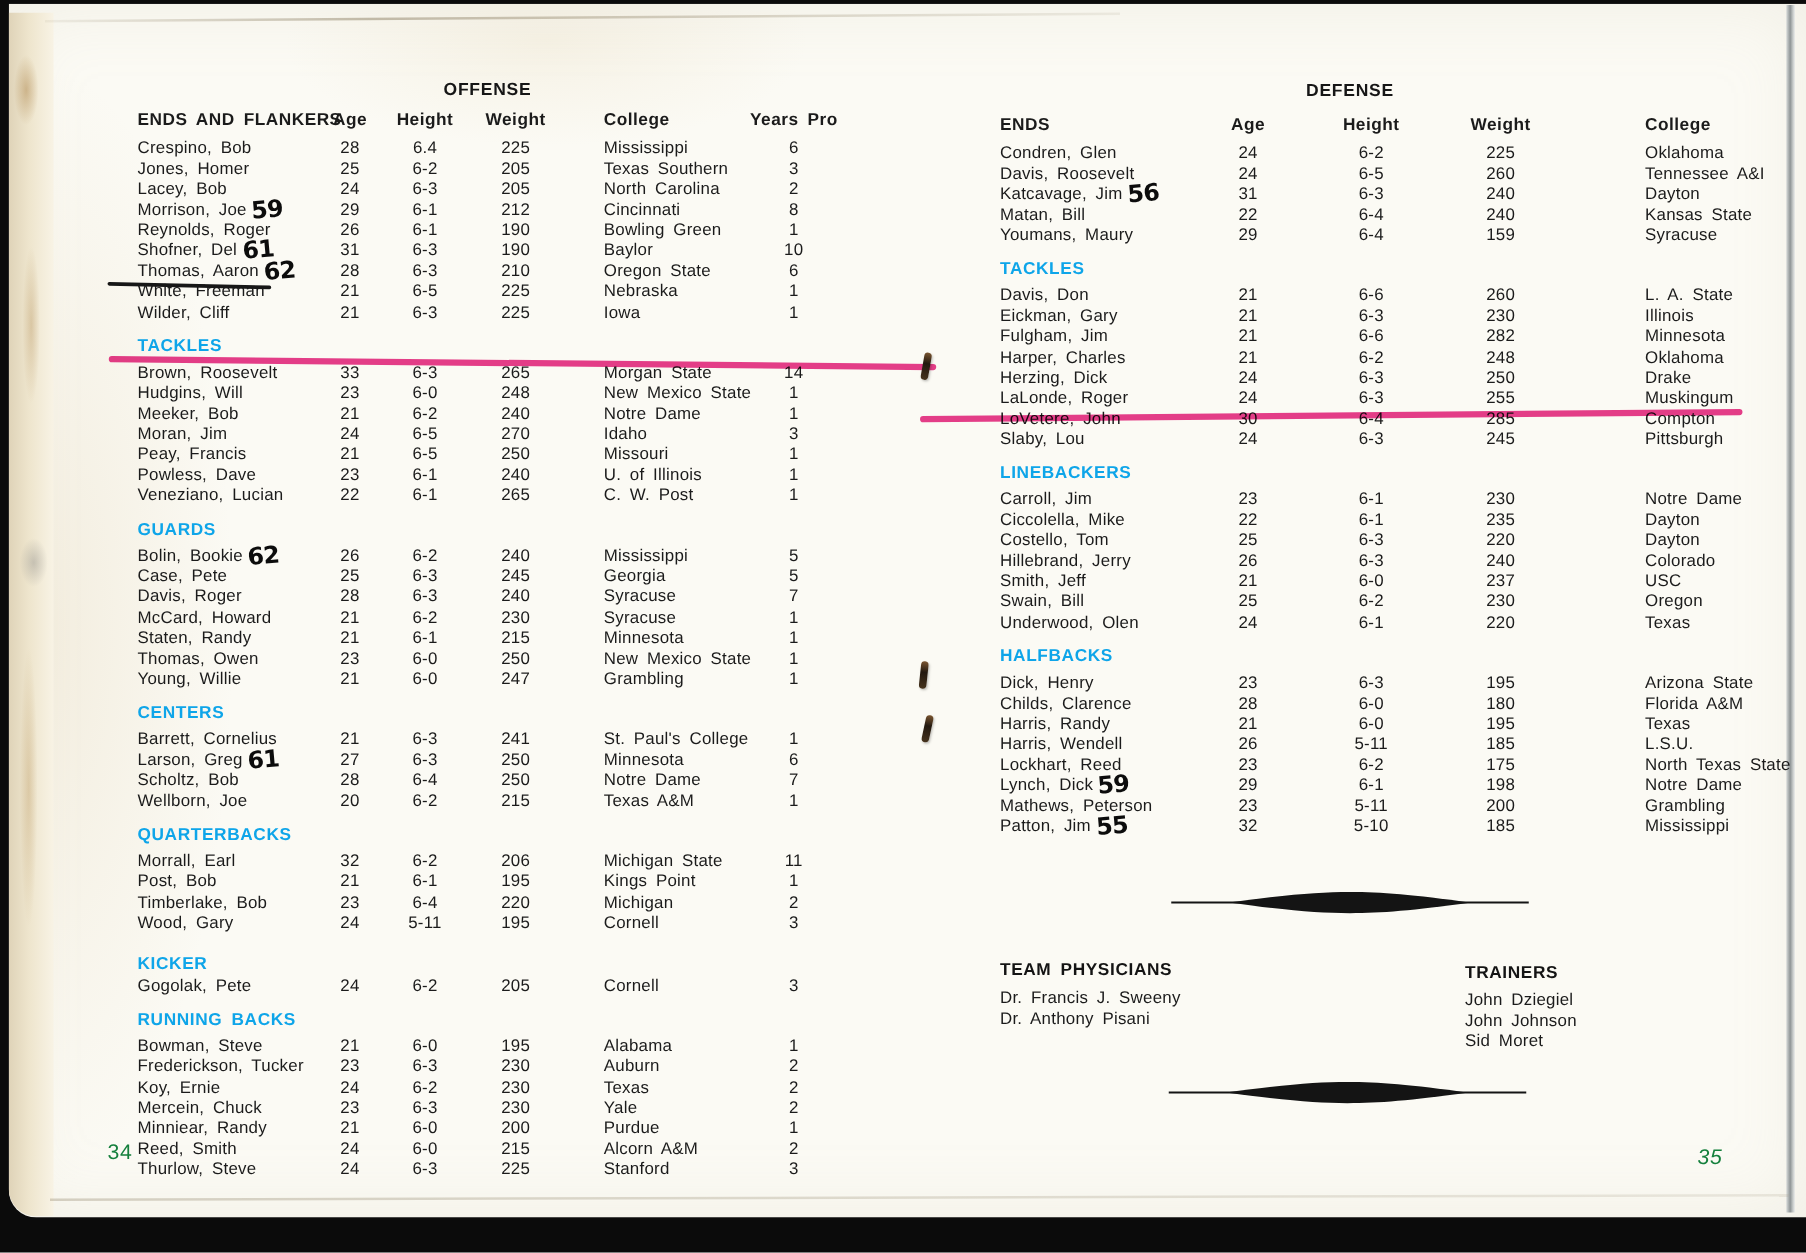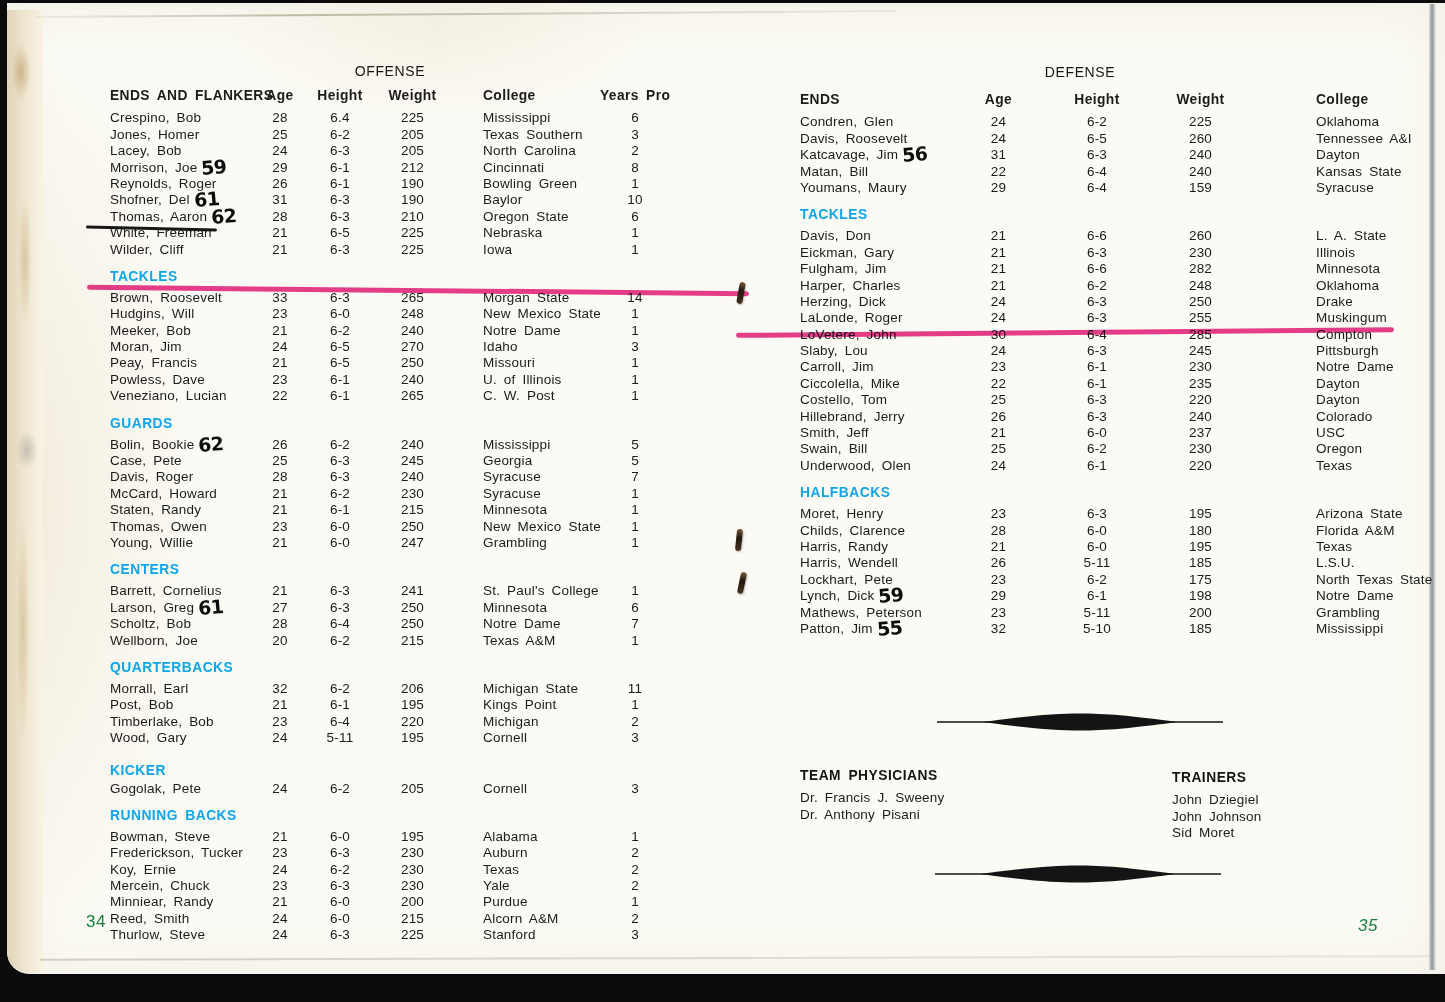--- a/index.html
+++ b/index.html
@@ -37,21 +37,21 @@
     position:absolute;left:1429px;top:4px;bottom:32px;width:7px;
     background:linear-gradient(90deg,#d9dcdb,#8e9495 45%,#c4c8c7 75%,#eceeec);
   }
   .bottom-edge-line{
     position:absolute;left:40px;right:14px;top:957px;height:2px;
     background:linear-gradient(90deg, rgba(168,158,136,0.45), rgba(168,158,136,0.2));
     transform:rotate(-0.15deg);
   }
   .page-title{
     position:absolute;width:560px;text-align:center;
-    font-weight:normal;font-size:14px;letter-spacing:0.6px;color:#161616;
+    font-weight:bold;font-size:14px;letter-spacing:0.6px;color:#161616;
   }
   #offense-title{left:110px;top:63px;}
   #defense-title{left:800px;top:64px;}
   .roster{position:absolute;width:560px;color:#1b1b1b;font-size:13.5px;letter-spacing:0.2px;word-spacing:3px;}
   #offense-table{left:110px;top:88px;}
   #defense-table{left:800px;top:92px;}
   .row{display:grid;line-height:16.4px;height:16.4px;white-space:nowrap;}
   #offense-table .row{grid-template-columns:150px 40px 80px 65px 155px 70px;}
   #defense-table .row{grid-template-columns:140px 45px 80px 55px 170px 70px;gap:36px;}
   .c-age,.c-height,.c-weight,.c-years{text-align:center;}
@@ -547,20 +547,21 @@
         <div class="c-years">8</div>
       </div>
       <div class="row">
         <div class="c-name">Slaby, Lou</div>
         <div class="c-age">24</div>
         <div class="c-height">6-3</div>
         <div class="c-weight">245</div>
         <div class="c-college">Pittsburgh</div>
         <div class="c-years">3</div>
       </div>
+      <div class="section-header">LINEBACKERS</div>
       <div class="row">
         <div class="c-name">Carroll, Jim</div>
         <div class="c-age">23</div>
         <div class="c-height">6-1</div>
         <div class="c-weight">230</div>
         <div class="c-college">Notre Dame</div>
         <div class="c-years">2</div>
       </div>
       <div class="row">
         <div class="c-name">Ciccolella, Mike</div>
@@ -605,21 +606,21 @@
       <div class="row">
         <div class="c-name">Underwood, Olen</div>
         <div class="c-age">24</div>
         <div class="c-height">6-1</div>
         <div class="c-weight">220</div>
         <div class="c-college">Texas</div>
         <div class="c-years">2</div>
       </div>
       <div class="section-header">HALFBACKS</div>
       <div class="row">
-        <div class="c-name">Moret, Henry</div>
+        <div class="c-name">Dick, Henry</div>
         <div class="c-age">23</div>
         <div class="c-height">6-3</div>
         <div class="c-weight">195</div>
         <div class="c-college">Arizona State</div>
         <div class="c-years">2</div>
       </div>
       <div class="row">
         <div class="c-name">Childs, Clarence</div>
         <div class="c-age">28</div>
         <div class="c-height">6-0</div>
@@ -637,21 +638,21 @@
       </div>
       <div class="row">
         <div class="c-name">Harris, Wendell</div>
         <div class="c-age">26</div>
         <div class="c-height">5-11</div>
         <div class="c-weight">185</div>
         <div class="c-college">L.S.U.</div>
         <div class="c-years">5</div>
       </div>
       <div class="row">
-        <div class="c-name">Lockhart, Pete</div>
+        <div class="c-name">Lockhart, Reed</div>
         <div class="c-age">23</div>
         <div class="c-height">6-2</div>
         <div class="c-weight">175</div>
         <div class="c-college">North Texas State</div>
         <div class="c-years">2</div>
       </div>
       <div class="row">
         <div class="c-name">Lynch, Dick<span class="hand">59</span></div>
         <div class="c-age">29</div>
         <div class="c-height">6-1</div>

